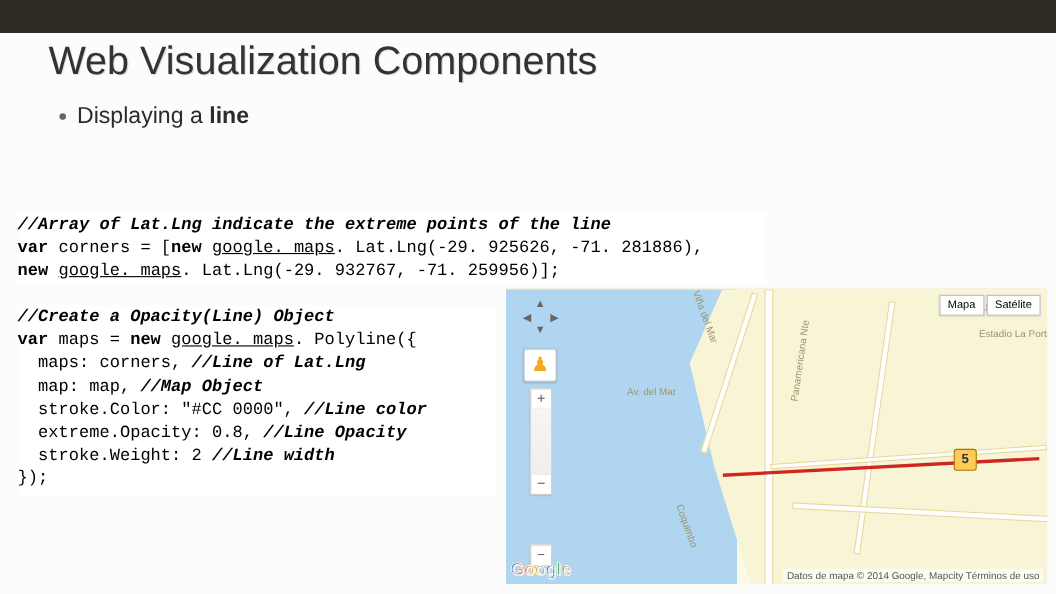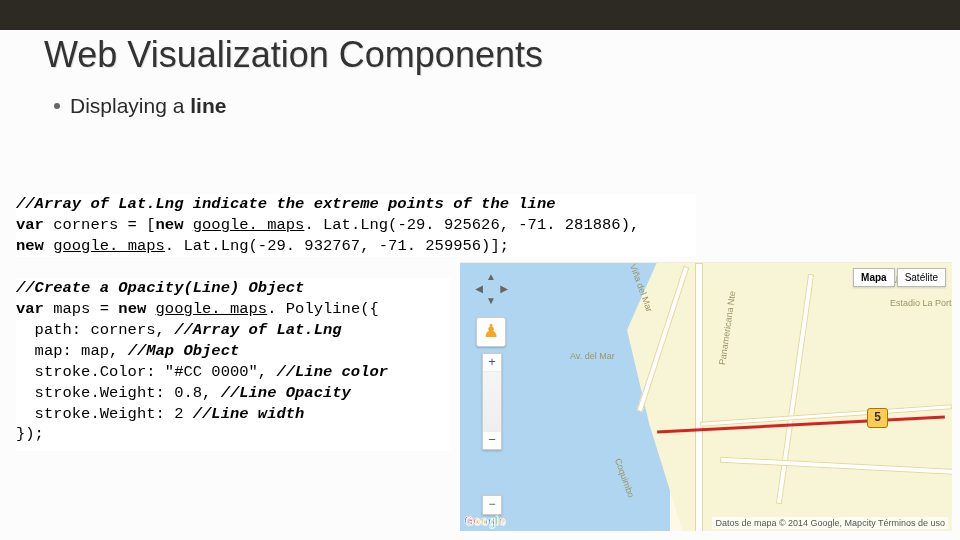--- a/index.html
+++ b/index.html
@@ -202,27 +202,27 @@
     display: flex;
     gap: 2px;
     font-size: 10px;
   }
   .map-type div {
     background: #fff;
     border: 1px solid #bbb;
     padding: 3px 7px;
     box-shadow: 0 1px 2px rgba(0,0,0,0.15);
   }
-  .map-type .active { font-weight: bold; }
+  .map-type .active { font-weight: normal; }
 
   .google-logo {
     position: absolute;
     left: 4px; bottom: 3px;
     font-family: Arial;
-    font-size: 12px;
+    font-size: 16px;
     font-weight: bold;
     -webkit-text-stroke: 0.8px #fff;
     background: linear-gradient(90deg,#3b73ce,#d6433b,#f2b600,#3b73ce,#2d9c3e,#d6433b);
     -webkit-background-clip: text;
     -webkit-text-fill-color: transparent;
     text-shadow: 1px 1px 0 rgba(255,255,255,0.6);
   }
   .attrib {
     position: absolute;
     right: 4px; bottom: 2px;
@@ -246,24 +246,24 @@
     <span>Displaying a </span><b>line</b>
   </div>
 </div>
 
 <div class="code-block code1"><span class="kw italic">//Array of Lat.Lng indicate the extreme points of the line</span>
 <span class="kw">var</span><span> corners = [</span><span class="kw">new</span><span> </span><span class="underline">google. maps</span><span>. Lat.Lng(-29. 925626, -71. 281886),</span>
 <span class="kw">new</span><span> </span><span class="underline">google. maps</span><span>. Lat.Lng(-29. 932767, -71. 259956)];</span></div>
 
 <div class="code-block code2"><span class="kw italic">//Create a Opacity(Line) Object</span>
 <span class="kw">var</span><span> maps = </span><span class="kw">new</span><span> </span><span class="underline">google. maps</span><span>. Polyline({</span>
-<span>  path: corners, </span><span class="kw italic">//Array of Lat.Lng</span>
+<span>  maps: corners, </span><span class="kw italic">//Line of Lat.Lng</span>
 <span>  map: map, </span><span class="kw italic">//Map Object</span>
 <span>  stroke.Color: "#CC 0000", </span><span class="kw italic">//Line color</span>
-<span>  stroke.Weight: 0.8, </span><span class="kw italic">//Line Opacity</span>
+<span>  extreme.Opacity: 0.8, </span><span class="kw italic">//Line Opacity</span>
 <span>  stroke.Weight: 2 </span><span class="kw italic">//Line width</span>
 <span>});</span></div>
 
 <div class="map-wrap">
   <div class="sea"></div>
   <div class="coast"></div>
 
   <div class="road v1"></div>
   <div class="road v2"></div>
   <div class="road diag"></div>

